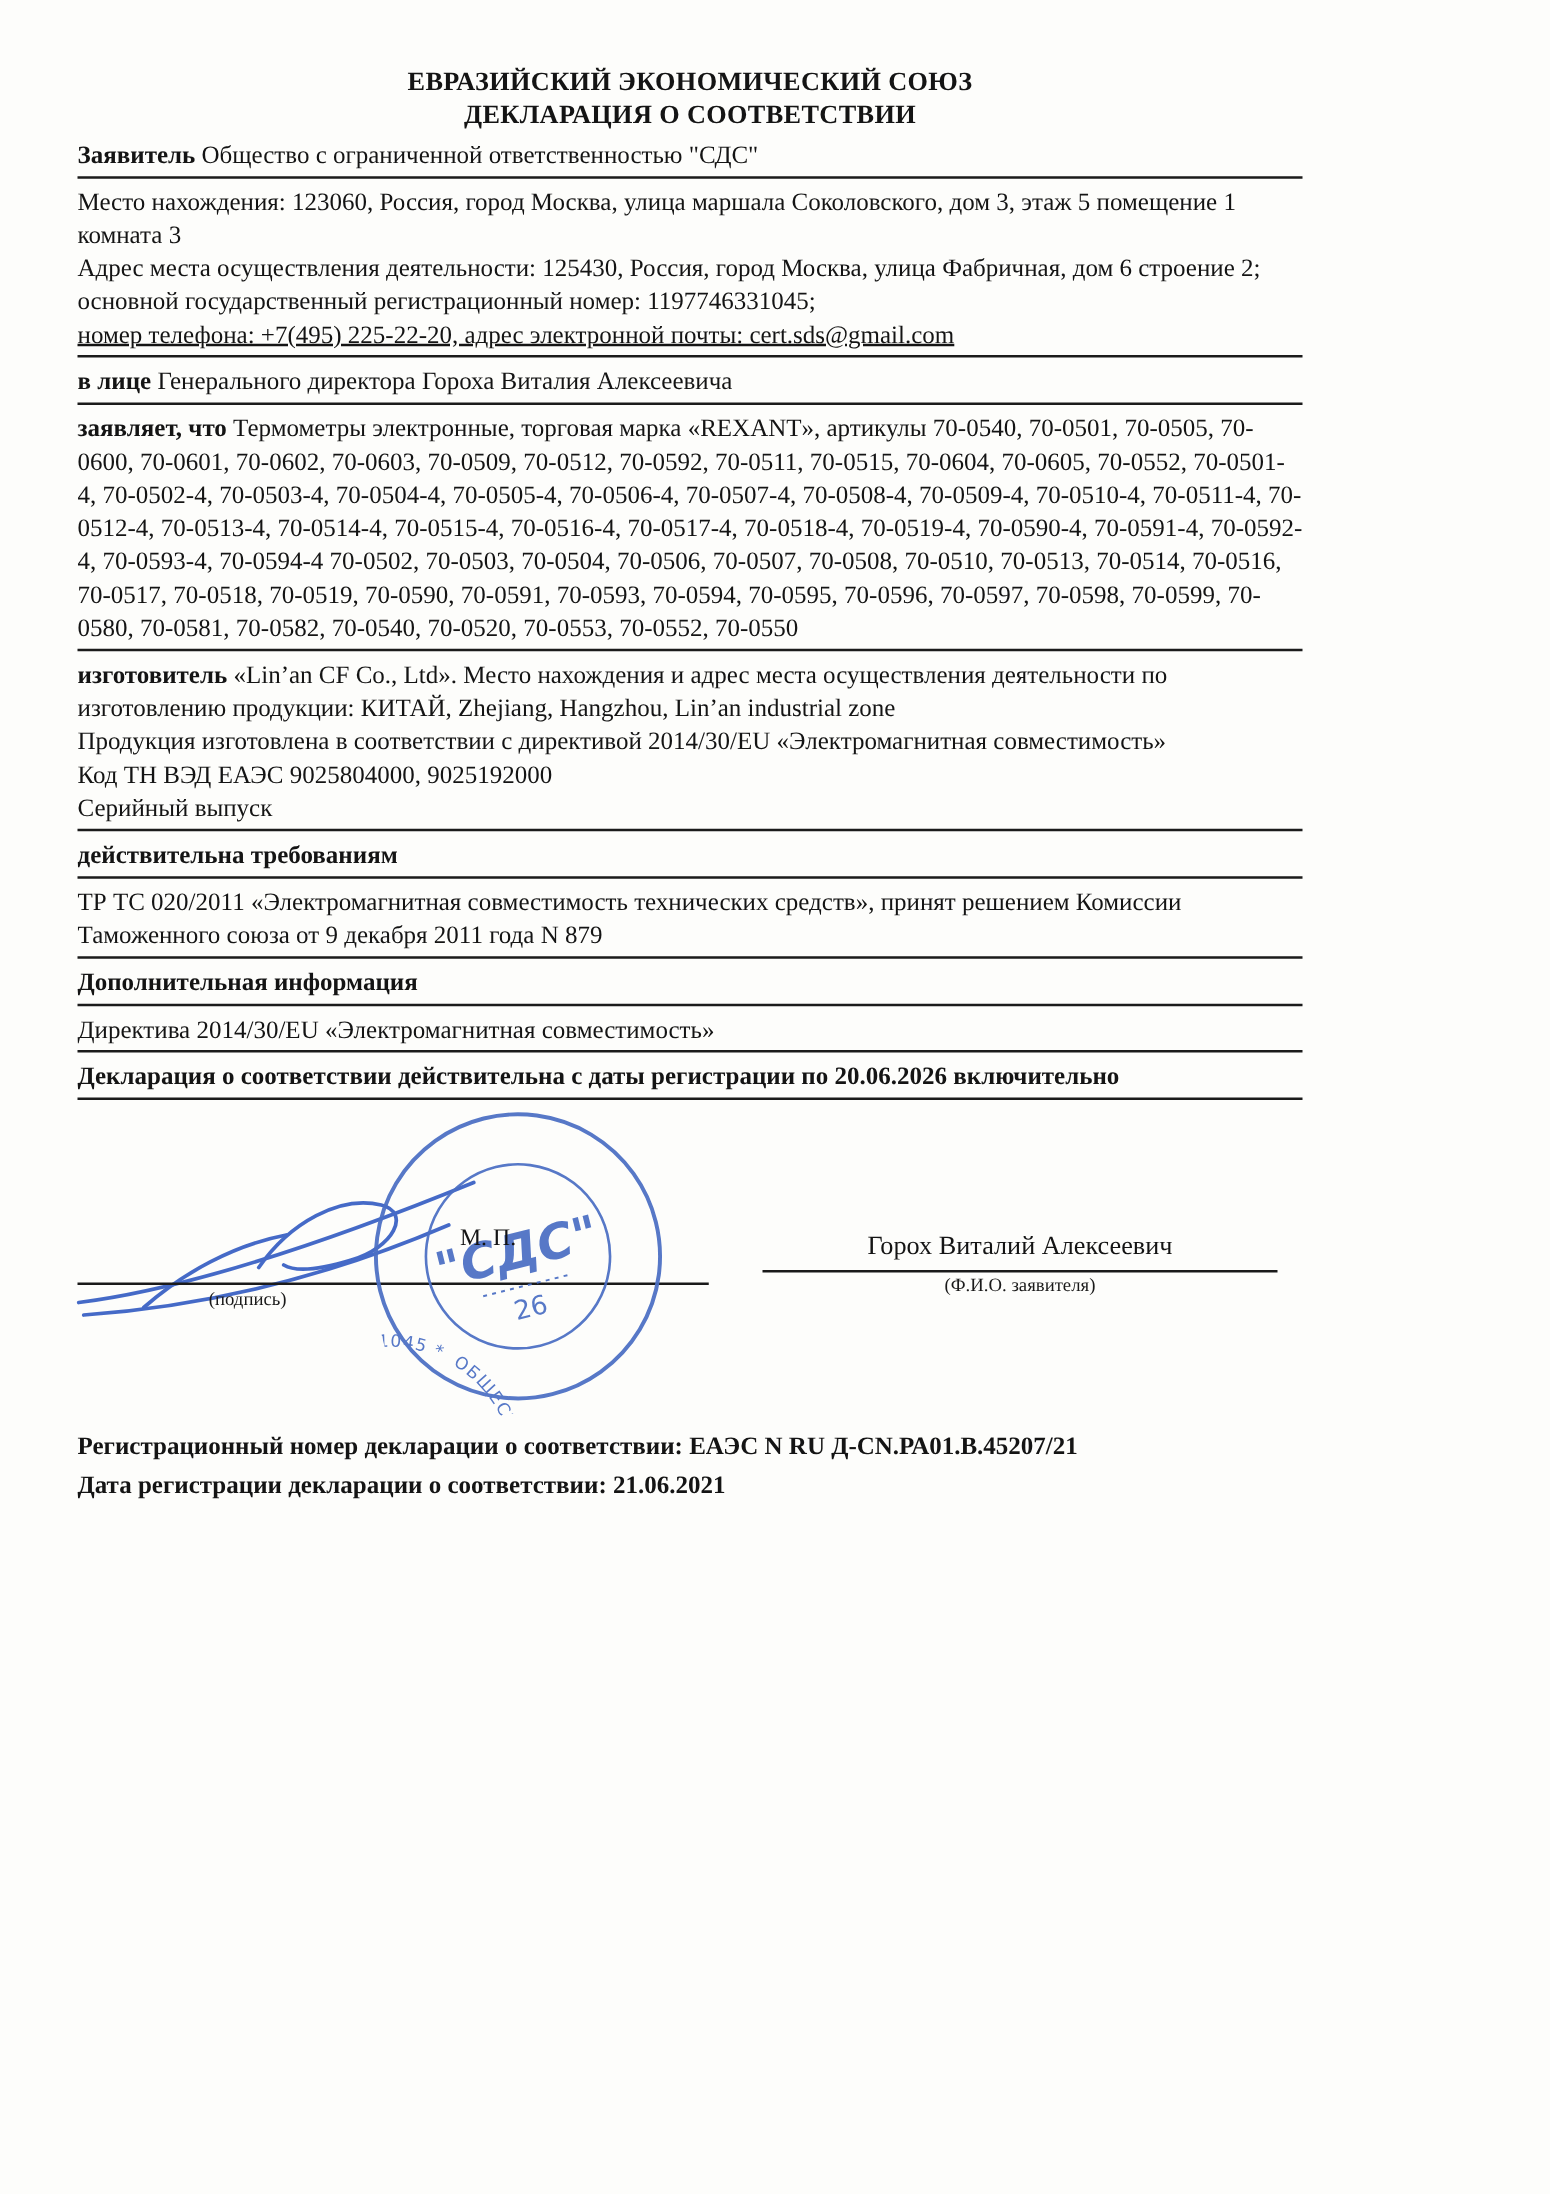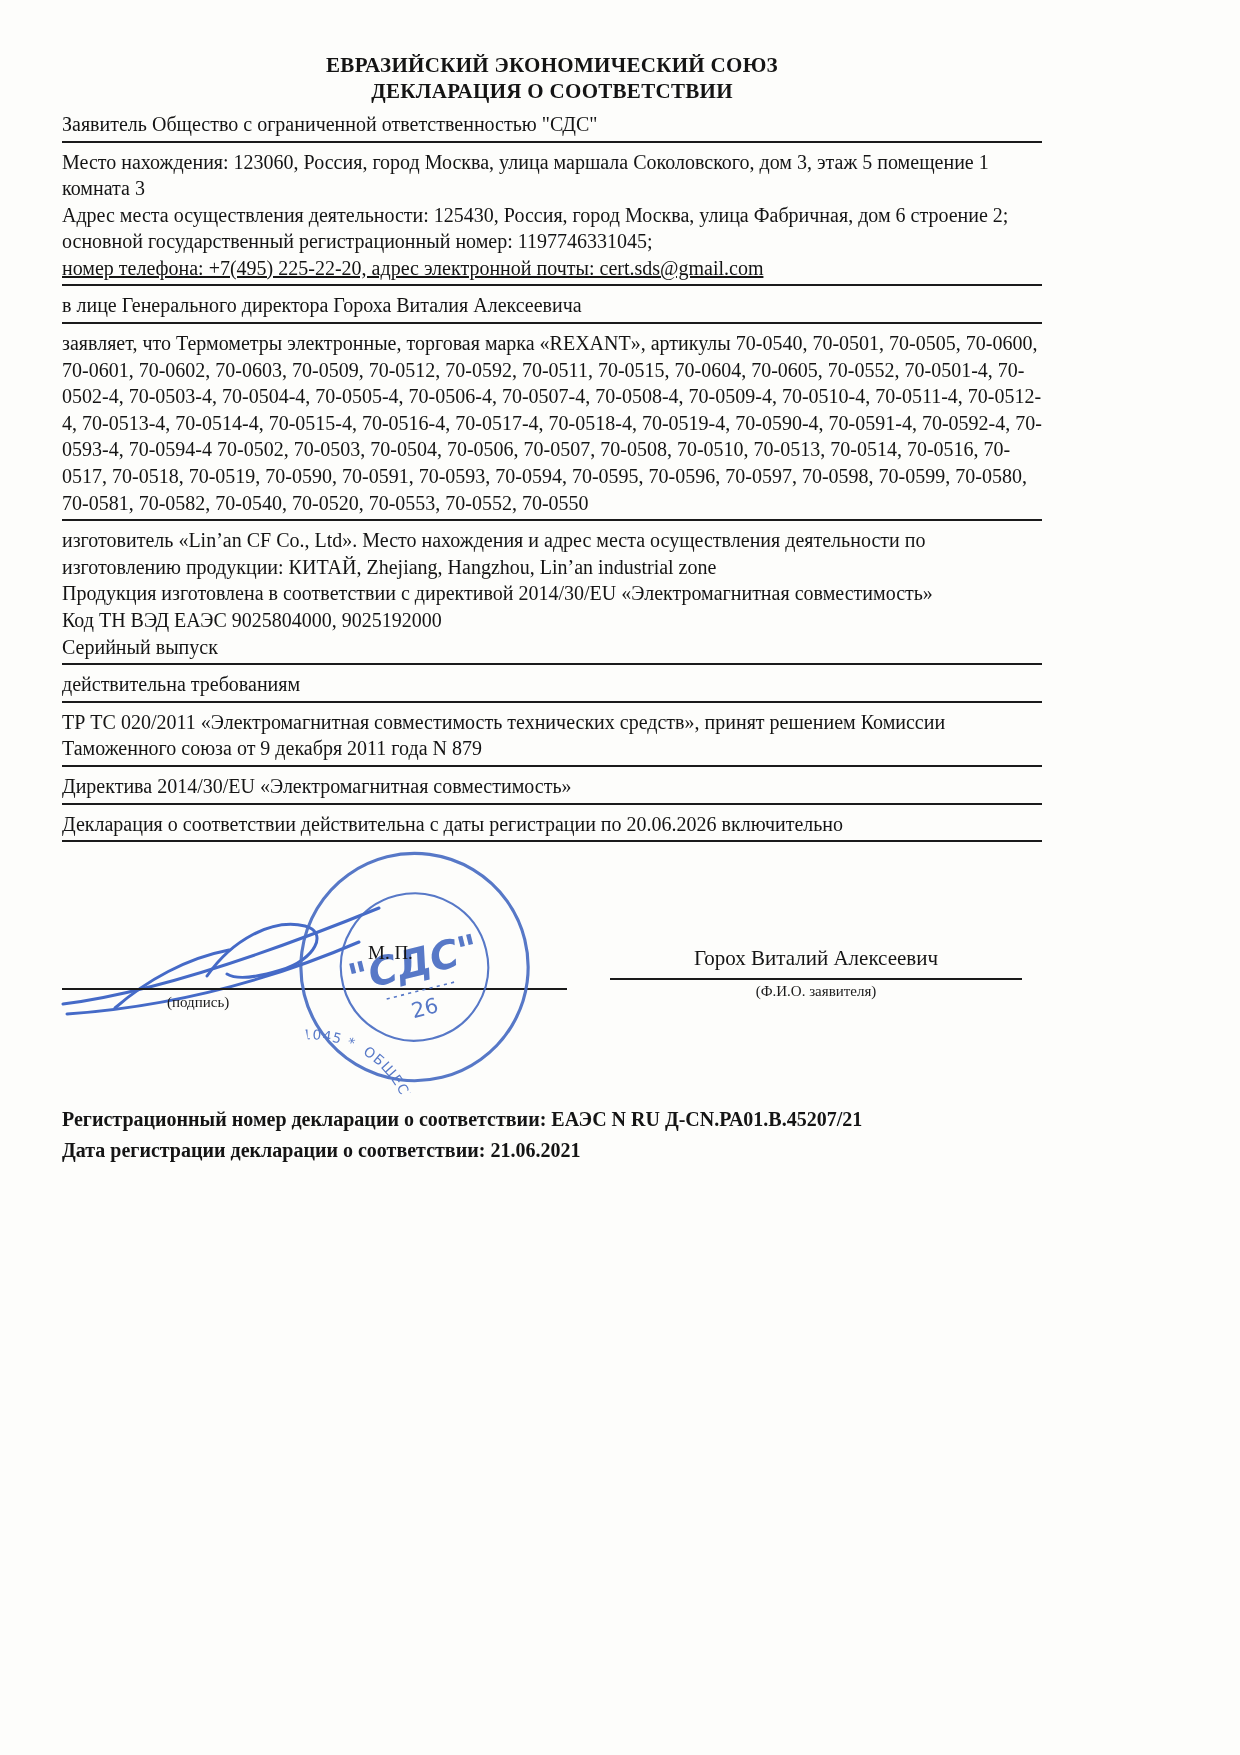--- a/index.html
+++ b/index.html
@@ -19,21 +19,21 @@
   .titles { text-align: center; font-weight: bold; font-size: 21px; line-height: 1.26; letter-spacing: 0.3px; }
   .eac-wrap { height: 100px; margin: 10px 0 4px 8px; }
   .eac {
     font-family: "DejaVu Sans", sans-serif;
     font-weight: bold; font-size: 100px; line-height: 0.88;
     letter-spacing: -5px; display: inline-block;
     transform: scale(0.92, 1.02); transform-origin: left top;
   }
   .blk { font-size: 20px; line-height: 1.33; margin-top: 6px; }
   .rule { border-bottom: 2.5px solid #1b1b1b; padding-bottom: 3px; }
-  .b { font-weight: normal; }
+  .b { font-weight: bold; }
   .u { text-decoration: underline; }
   .sig-area { position: relative; height: 248px; }
   .autograph { position: absolute; left: -5px; top: 42px; }
   .sig-line-left { position: absolute; left: 0; top: 146px; width: 505px; border-top: 2.5px solid #1a1a1a; }
   .cap { font-size: 15px; color: #1a1a1a; }
   .cap-podpis { position: absolute; left: 105px; top: 152px; }
   .stamp { position: absolute; left: 232px; top: 4px; transform: rotate(-14deg); opacity: 0.93; }
   .mp { position: absolute; left: 306px; top: 100px; font-size: 19px; }
   .sig-right { position: absolute; left: 548px; top: 104px; width: 412px; text-align: center; }
   .sig-right .nm { font-size: 21px; padding-bottom: 7px; border-bottom: 2.5px solid #1a1a1a; }
@@ -80,20 +80,21 @@
     <div>Продукция изготовлена в соответствии с директивой 2014/30/EU «Электромагнитная совместимость»</div>
     <div>Код ТН ВЭД ЕАЭС 9025804000, 9025192000</div>
     <div>Серийный выпуск</div>
   </div>
 
   <div class="blk rule b">действительна требованиям</div>
 
   <div class="blk rule">ТР ТС 020/2011 «Электромагнитная совместимость технических средств», принят решением Комиссии Таможенного союза от 9 декабря 2011 года N 879</div>
 
 
+  <div class="blk rule b">Дополнительная информация</div>
 
   <div class="blk rule">
     <div>Директива 2014/30/EU «Электромагнитная совместимость»</div>
   </div>
 
   <div class="blk rule b">Декларация о соответствии действительна с даты регистрации по 20.06.2026 включительно</div>
 
   <div class="sig-area">
 
     <svg class="autograph" width="340" height="150" viewBox="0 0 340 150">

